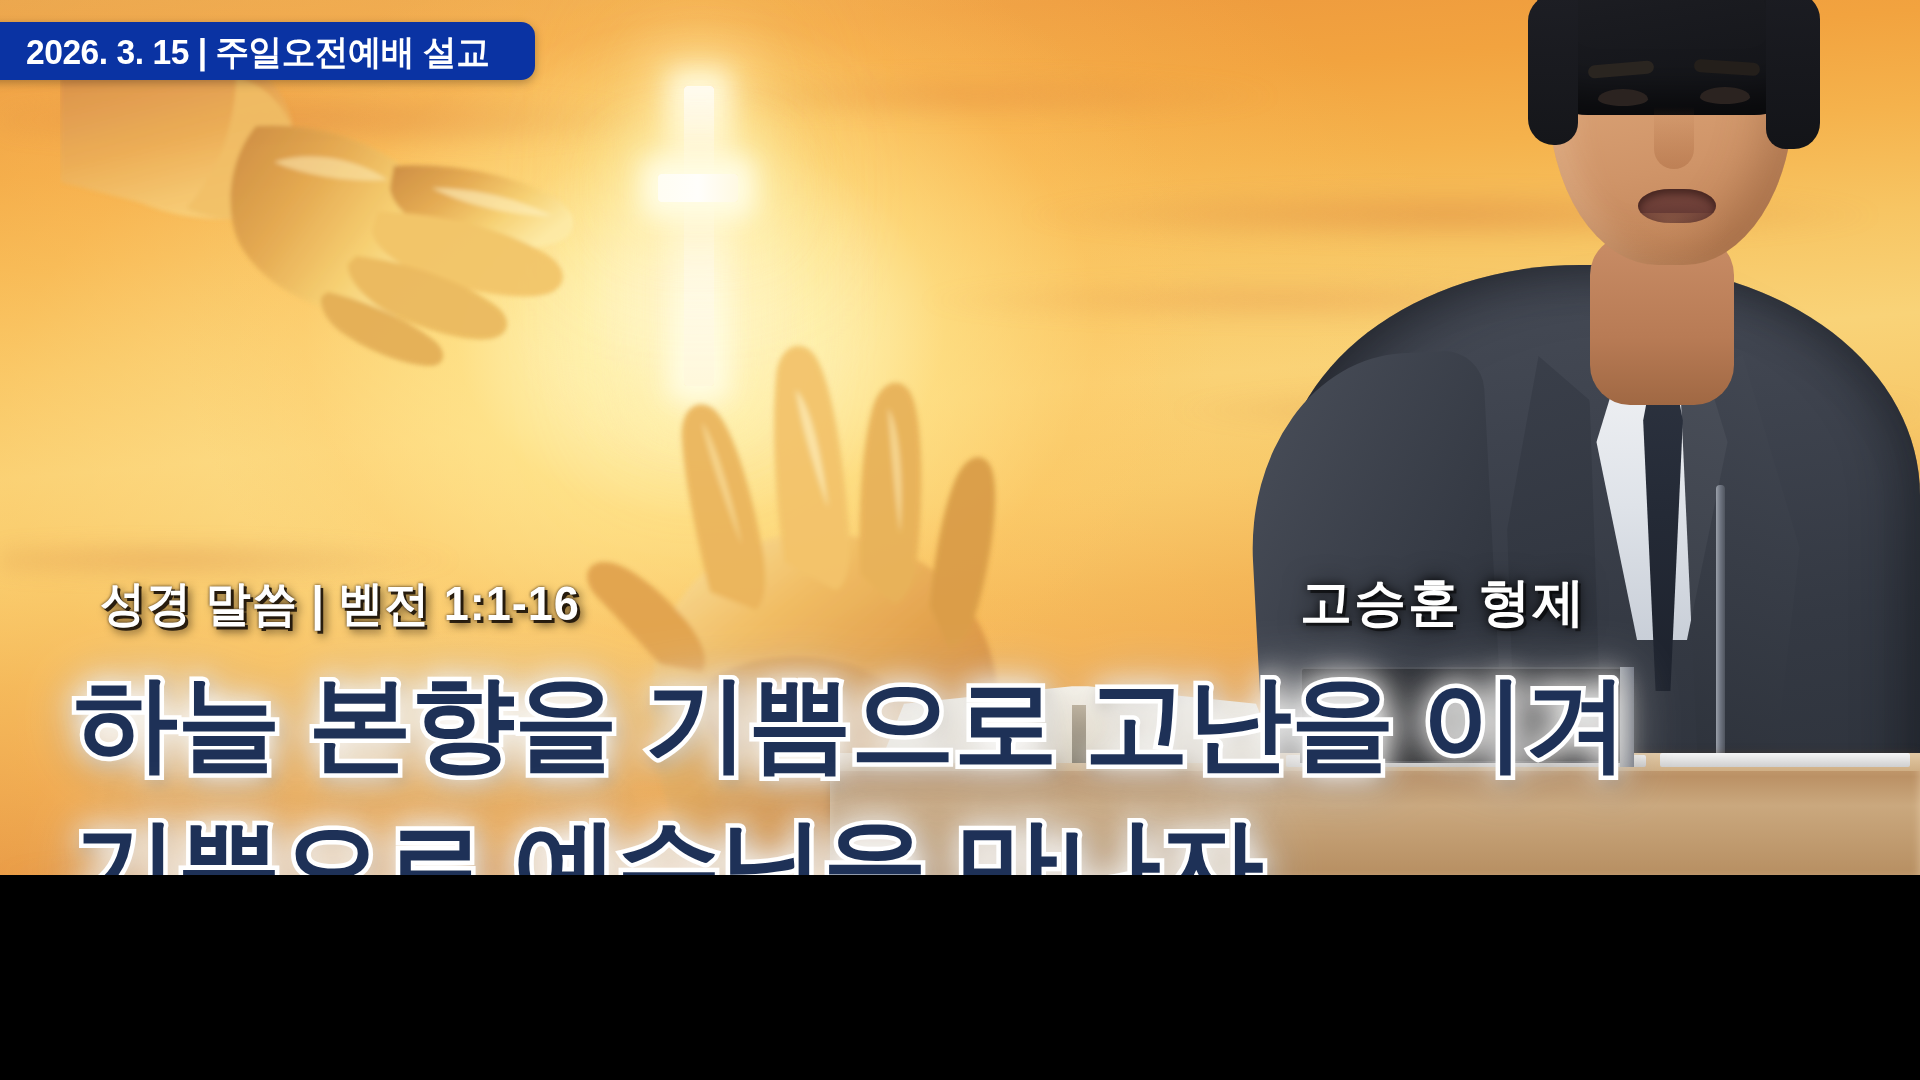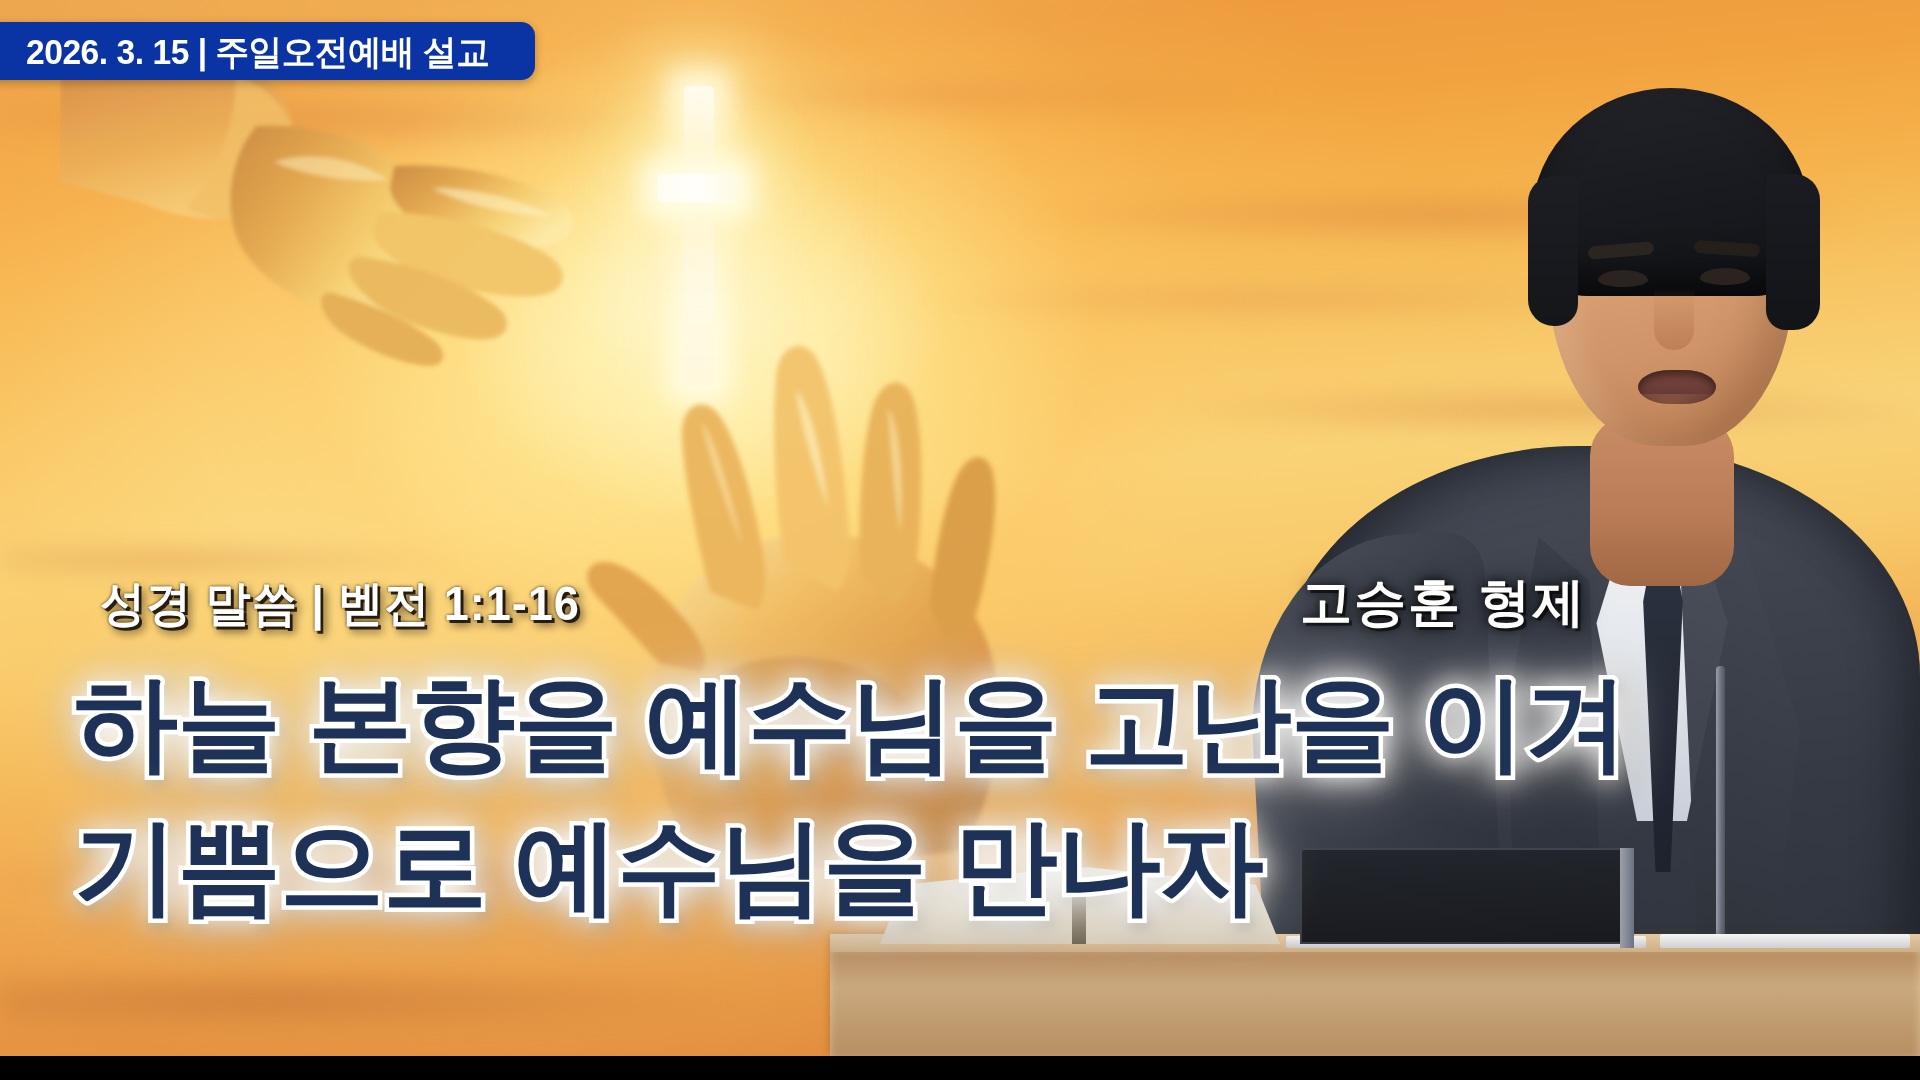--- a/index.html
+++ b/index.html
@@ -5,21 +5,21 @@
 <style>
   html,body{margin:0;padding:0;background:#000;}
   body{
     font-family:"Liberation Sans","DejaVu Sans",sans-serif;
     -webkit-font-smoothing:antialiased;
   }
 
   
   #stage{
     position:relative;
-    width:1920px;height:1056px;
+    width:1920px;height:875px;
     overflow:hidden;
     background:#d946ef;
   }
 
   
   .sky{
     position:absolute;inset:0;
     background:
       radial-gradient(ellipse 720px 560px at 700px 330px,
           rgba(255,255,236,.97) 0%,
@@ -448,17 +448,17 @@
 
   <div class="date-banner">
     <span class="txt">2026. 3. 15 | 주일오전예배 설교</span>
   </div>
 
   <div class="verse">성경 말씀 | 벧전 1:1-16</div>
 
   <div class="presenter">고승훈 형제</div>
 
   <div class="title">
-    <div class="line l1">하늘 본향을 예수님을 고난을 이겨</div>
+    <div class="line l1">하늘 본향을 기쁨으로 고난을 이겨</div>
     <div class="line l2">기쁨으로 예수님을 만나자</div>
   </div>
 
 </div>
 
 </body></html>

